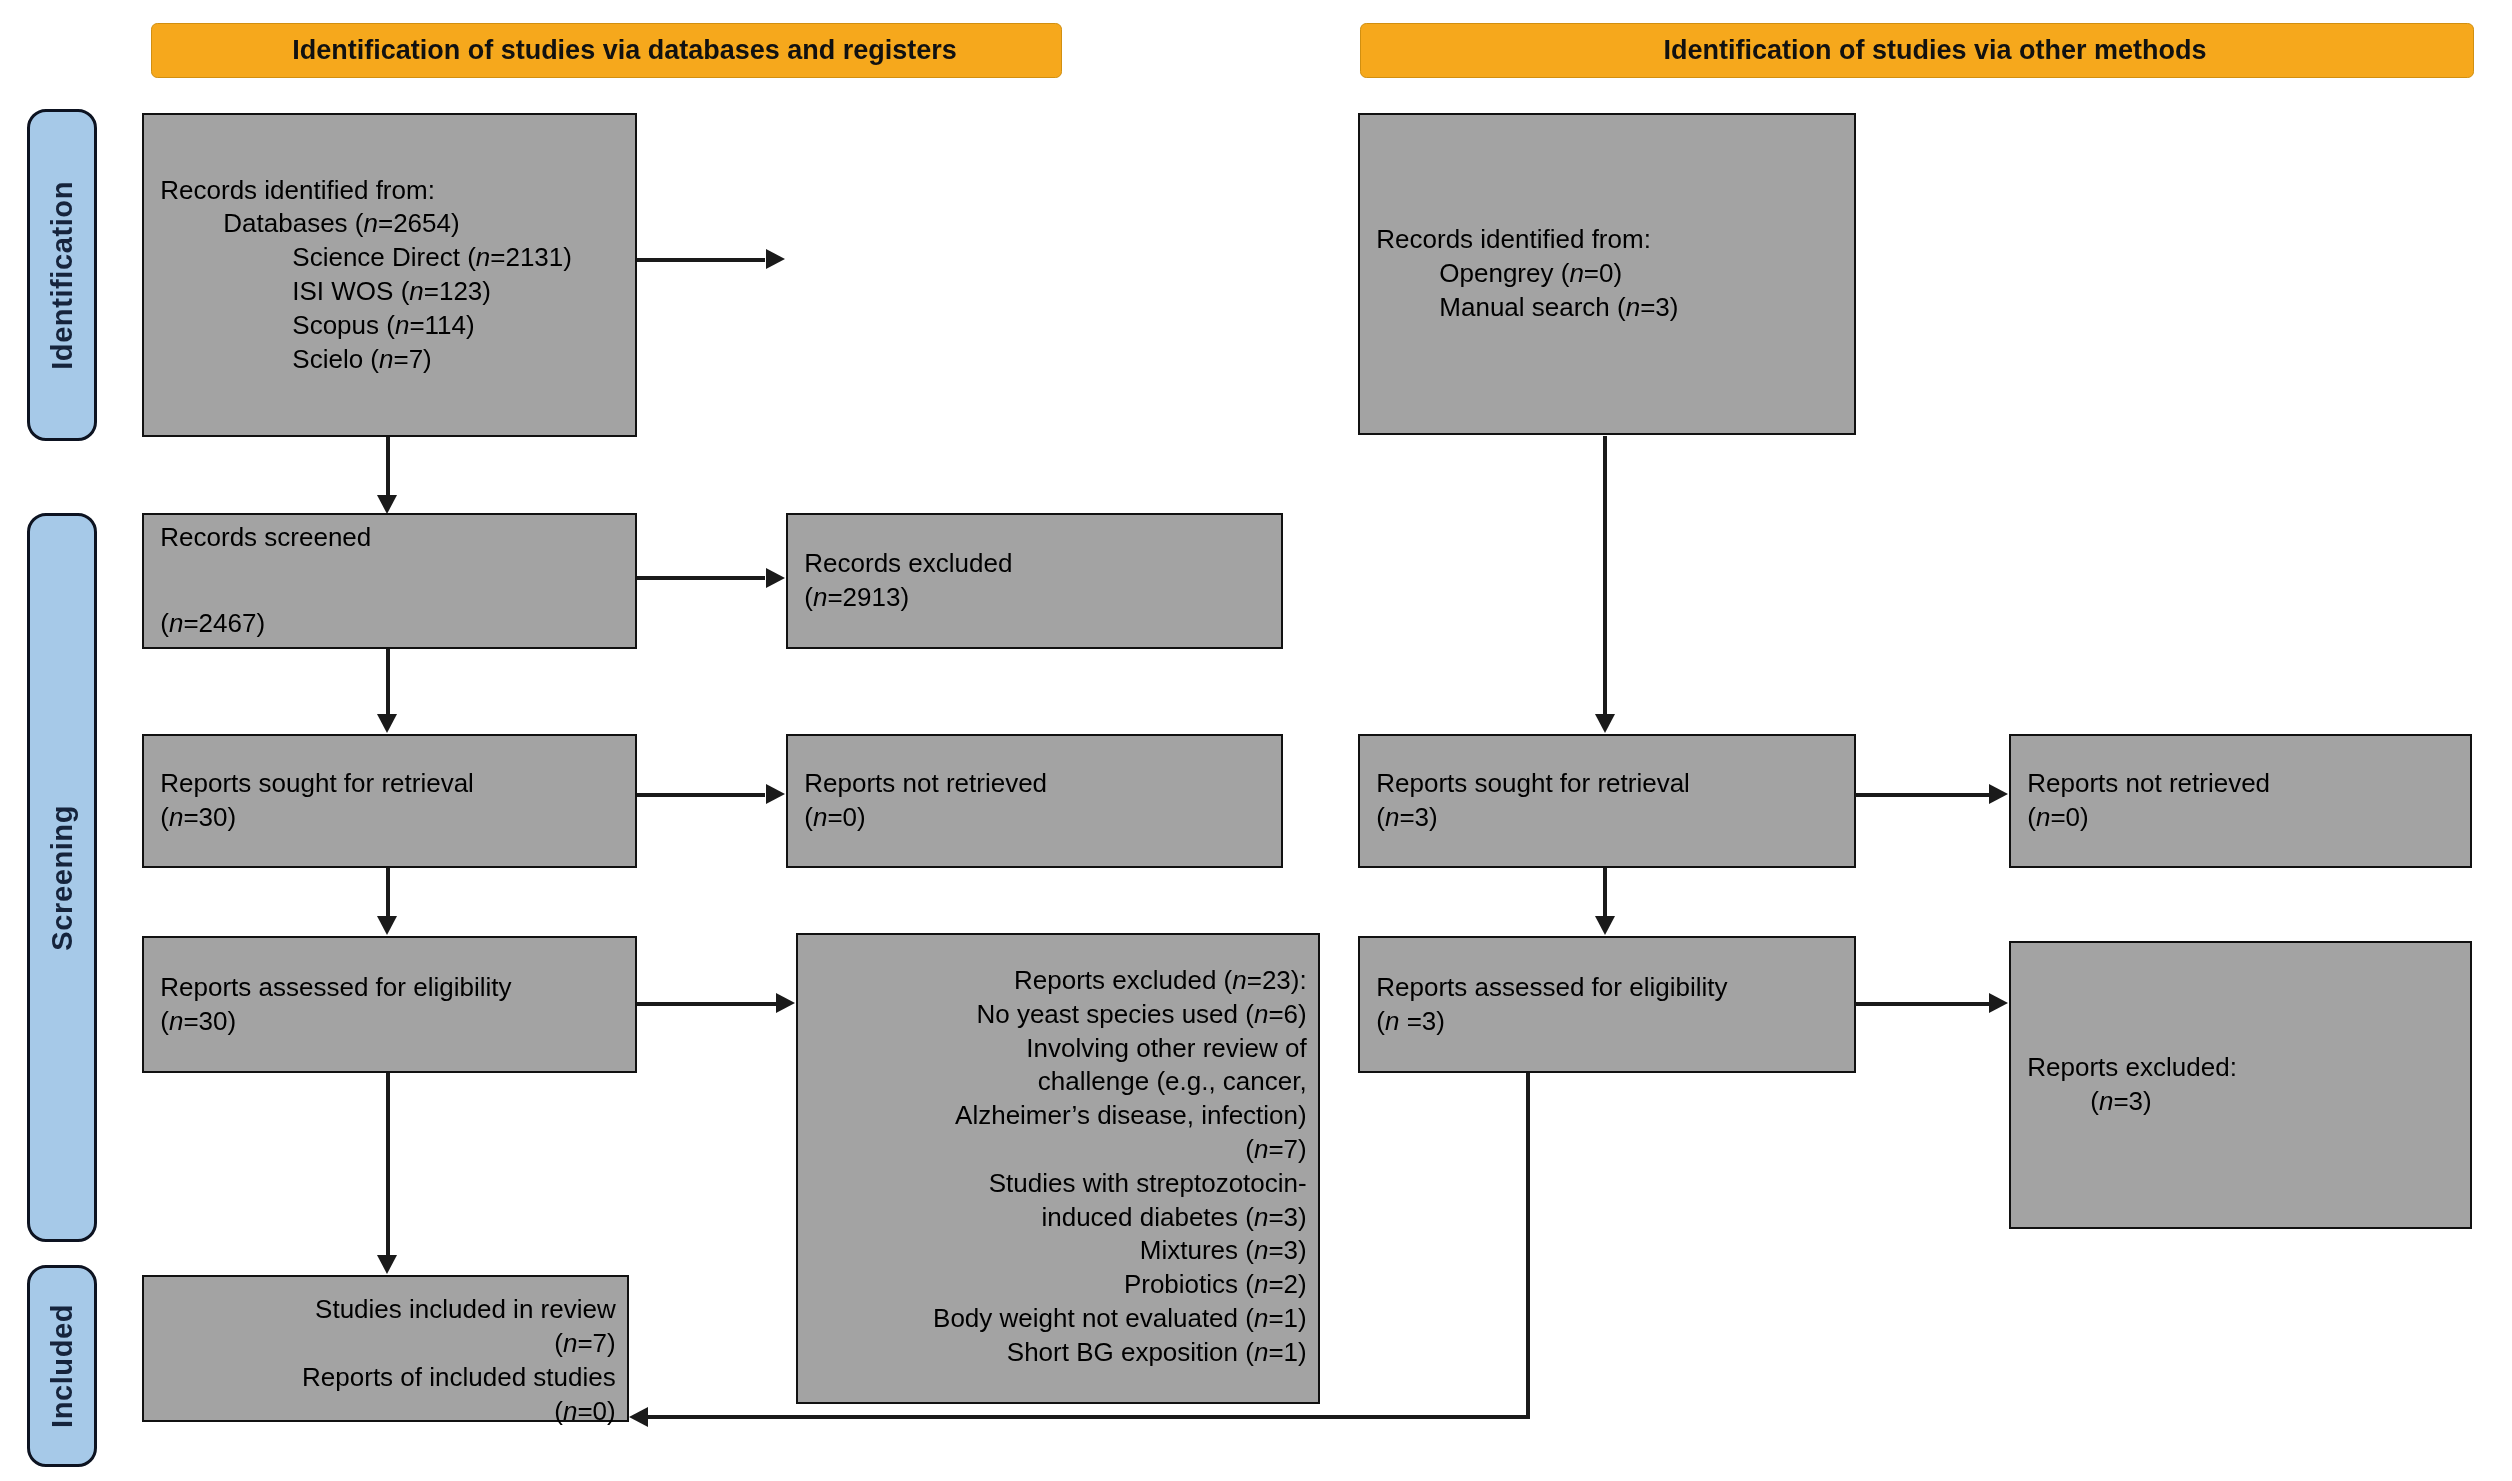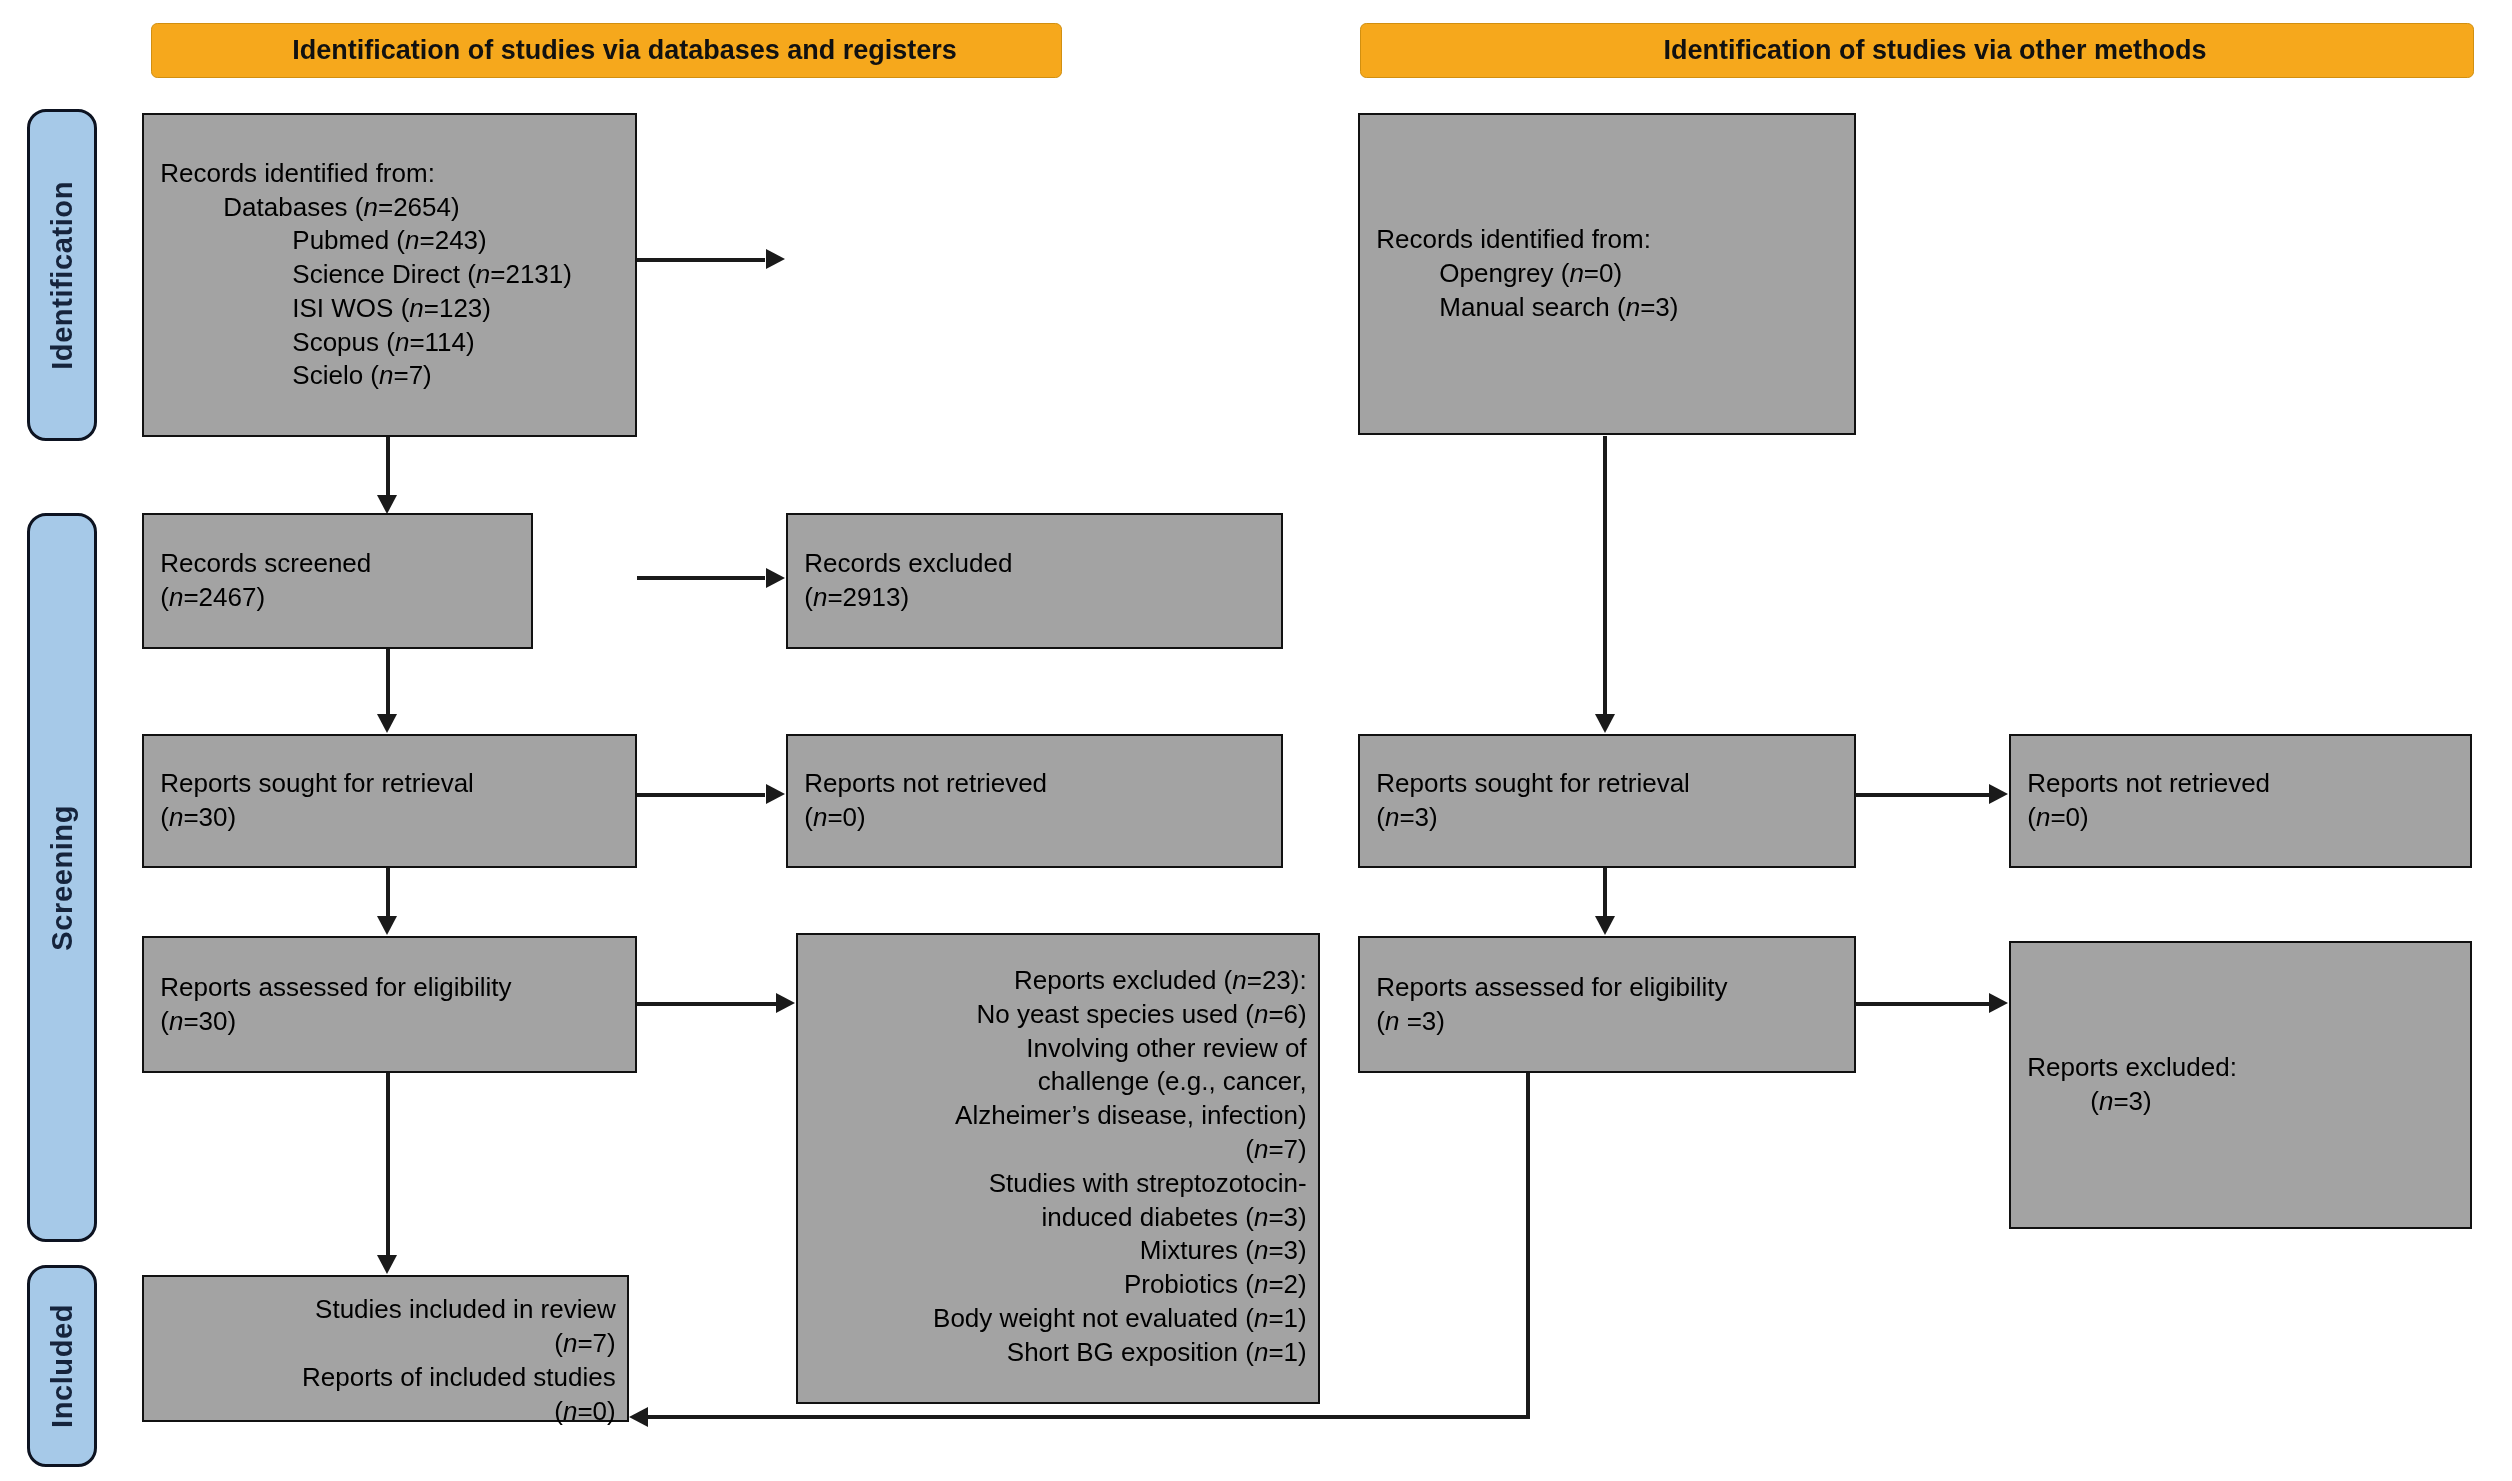--- a/index.html
+++ b/index.html
@@ -76,35 +76,34 @@
   <div class="side" style="left:27px;top:513px;width:70px;height:729px;">
     <span class="sidelabel">Screening</span>
   </div>
   <div class="side" style="left:27px;top:1265px;width:70px;height:202px;">
     <span class="sidelabel">Included</span>
   </div>
 
   <div class="box" style="left:142px;top:113px;width:495px;height:324px;">
       <div class="tl ind0"><span>Records identified from:</span></div>
       <div class="tl ind1"><span>Databases (</span><span class="it">n</span><span>=2654)</span></div>
-      <div class="tl ind2"><span>Pubmed (</span><span class="it">n</span><span>=243)</span></div>
       <div class="tl ind2"><span>Science Direct (</span><span class="it">n</span><span>=2131)</span></div>
       <div class="tl ind2"><span>ISI WOS (</span><span class="it">n</span><span>=123)</span></div>
       <div class="tl ind2"><span>Scopus (</span><span class="it">n</span><span>=114)</span></div>
       <div class="tl ind2"><span>Scielo (</span><span class="it">n</span><span>=7)</span></div>
     </div>
 
 
   <div class="box" style="left:1358px;top:113px;width:498px;height:322px;">
       <div class="tl ind0"><span>Records identified from:</span></div>
       <div class="tl ind1"><span>Opengrey (</span><span class="it">n</span><span>=0)</span></div>
       <div class="tl ind1"><span>Manual search (</span><span class="it">n</span><span>=3)</span></div>
     </div>
 
-  <div class="box" style="left:142px;top:513px;width:391px;height:136px;">
+  <div class="box" style="left:142px;top:513px;width:495px;height:136px;justify-content:space-between;">
       <div class="tl ind0"><span>Records screened</span></div>
       <div class="tl ind0"><span>(</span><span class="it">n</span><span>=2467)</span></div>
     </div>
 
   <div class="box" style="left:786px;top:513px;width:497px;height:136px;">
       <div class="tl ind0"><span>Records excluded</span></div>
       <div class="tl ind0"><span>(</span><span class="it">n</span><span>=2913)</span></div>
     </div>
 
   <div class="box" style="left:142px;top:734px;width:495px;height:134px;">

